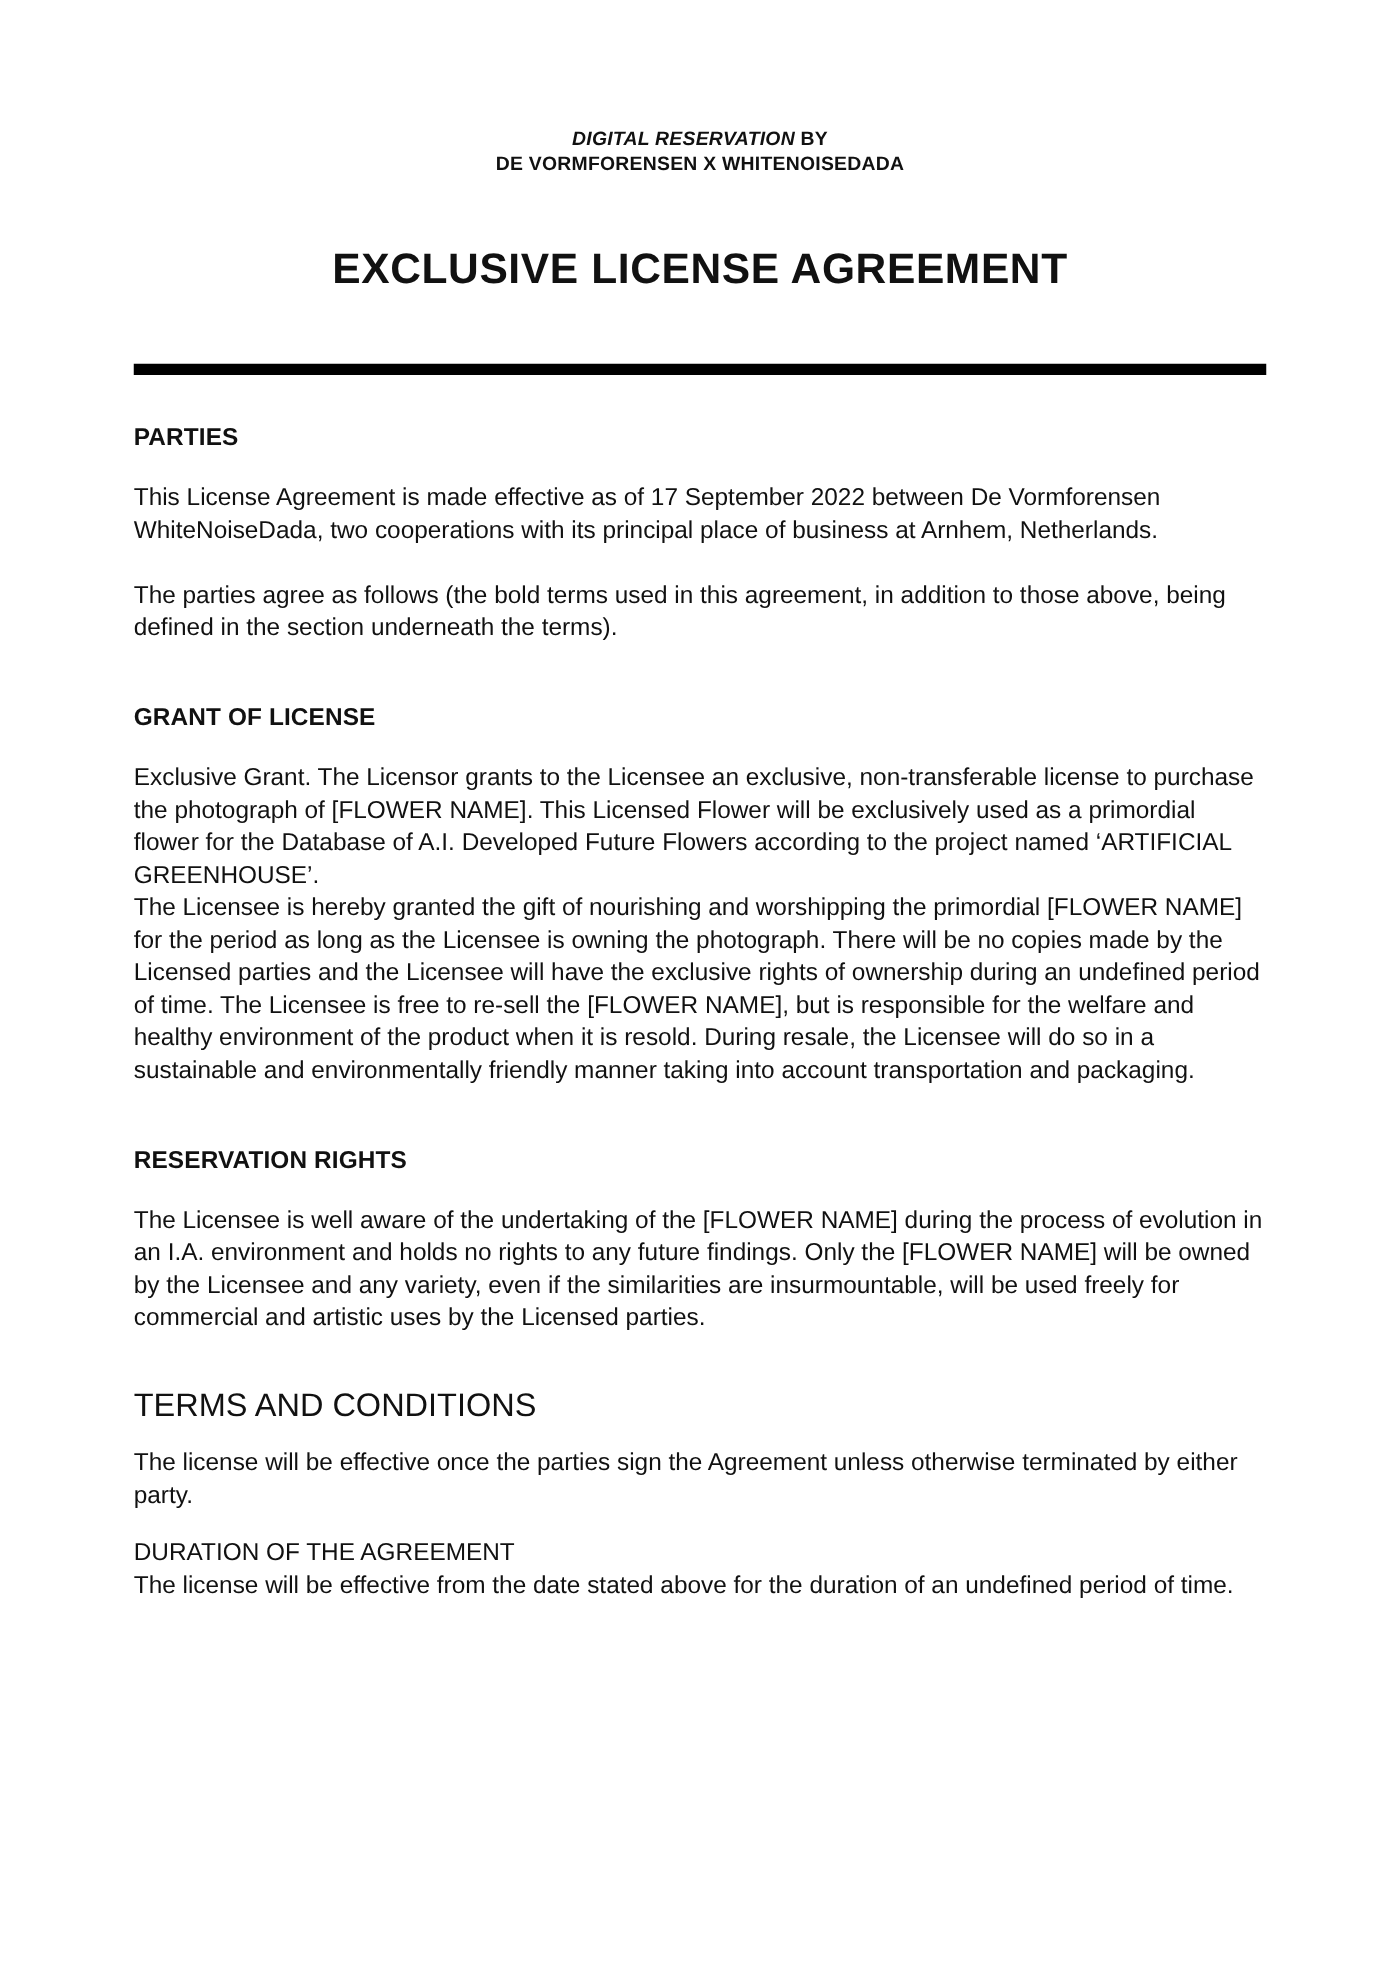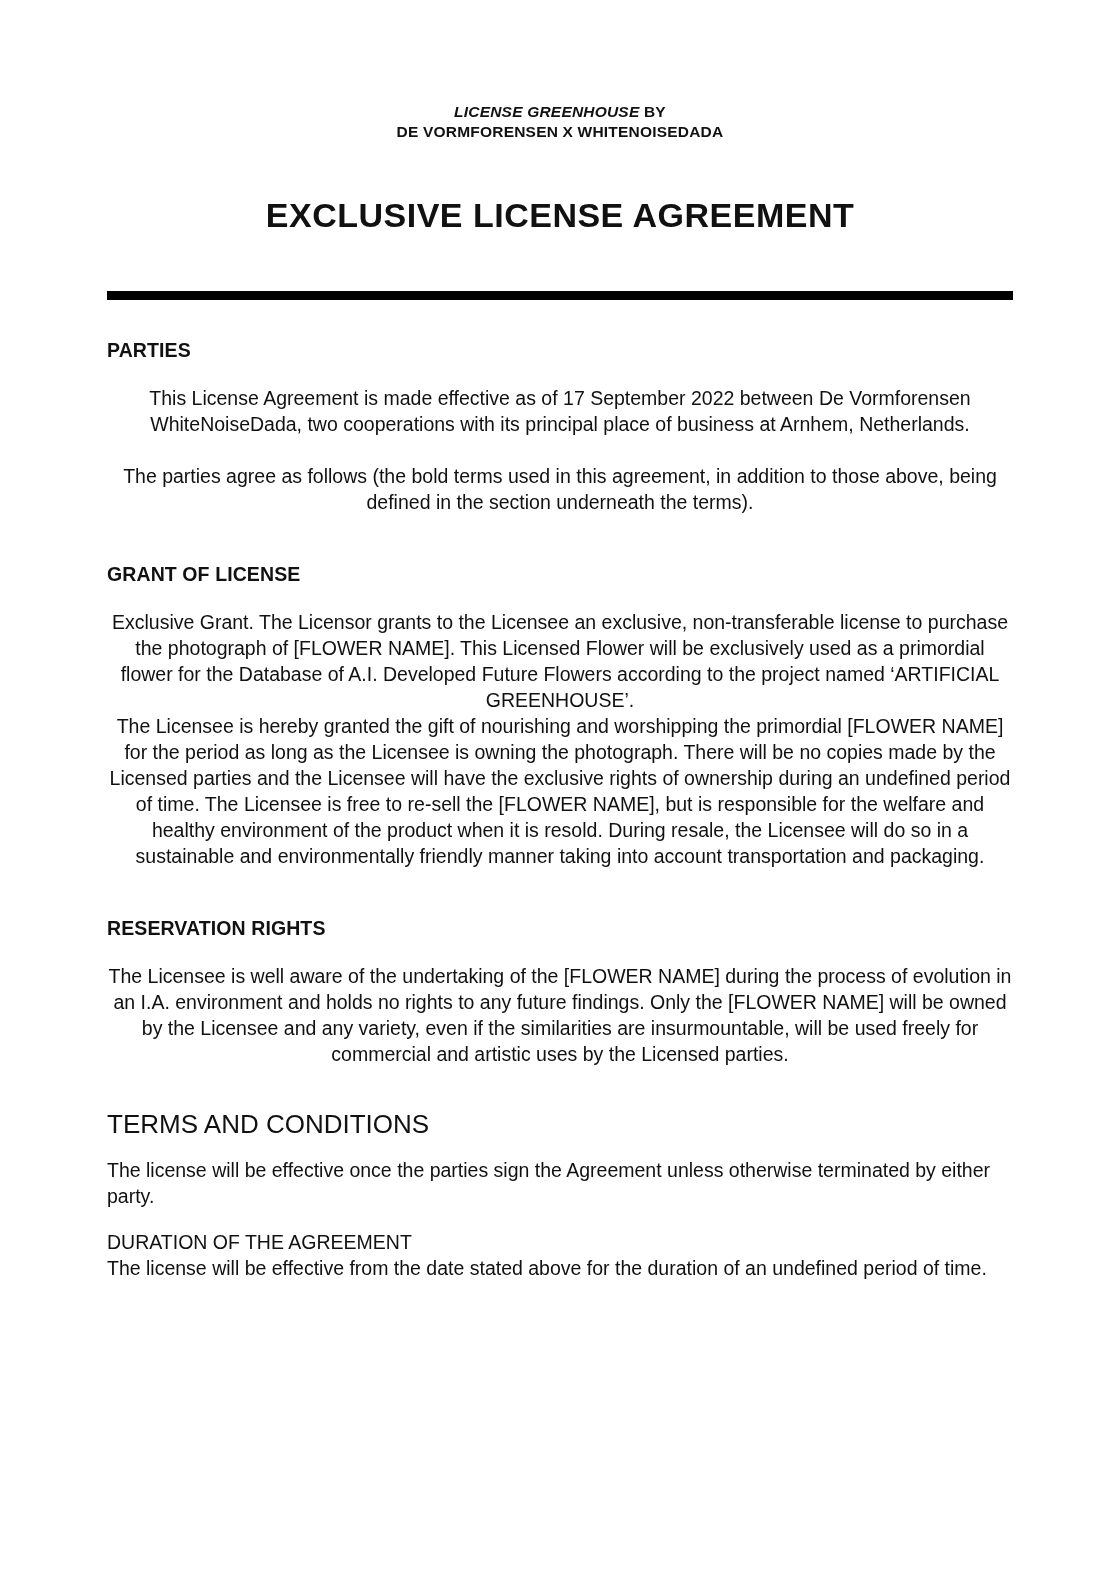--- a/index.html
+++ b/index.html
@@ -51,21 +51,20 @@
     letter-spacing: 0.1px;
   }
   .section-heading.tight {
     margin-top: 46px;
   }
   .para {
     font-size: 19.5px;
     font-weight: normal;
     line-height: 26px;
     margin: 0 0 26px 0;
-    text-align: center;
   }
   .para:last-child {
     margin-bottom: 0;
   }
   .terms-heading {
     text-align: left;
     font-size: 26px;
     line-height: 26px;
     margin-top: 44px;
   }
@@ -80,21 +79,21 @@
     font-size: 19.5px;
     line-height: 26px;
   }
 </style>
 </head>
 <body>
 
 <div class="page">
 
   <div class="byline">
-    <span class="proj">LICENSE GREENHOUSE</span><span> BY</span><br>
+    <span class="proj">DIGITAL RESERVATION</span><span> BY</span><br>
     <span>DE VORMFORENSEN X WHITENOISEDADA</span>
   </div>
 
   <div class="doc-title">EXCLUSIVE LICENSE AGREEMENT</div>
 
   <div class="rule"></div>
 
   <div>
     <div class="section-heading">PARTIES</div>
     <p class="para">This License Agreement is made effective as of 17 September 2022 between De Vormforensen WhiteNoiseDada, two cooperations with its principal place of business at Arnhem, Netherlands.</p>

